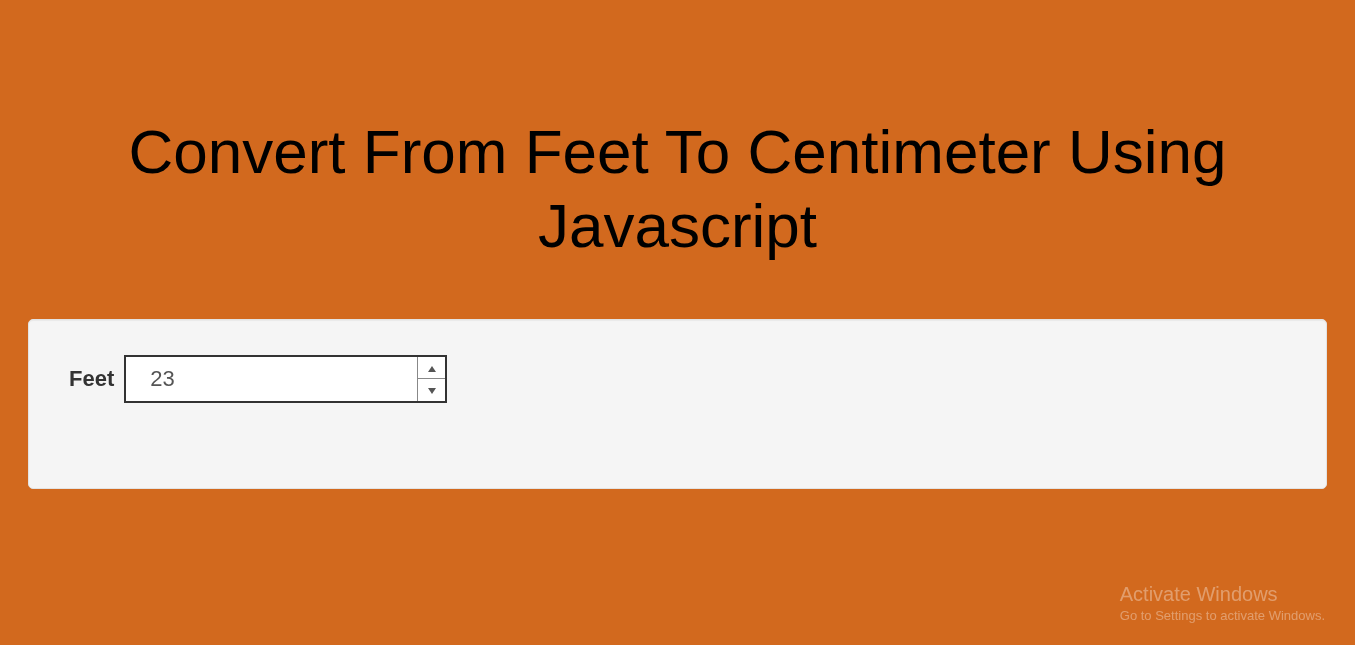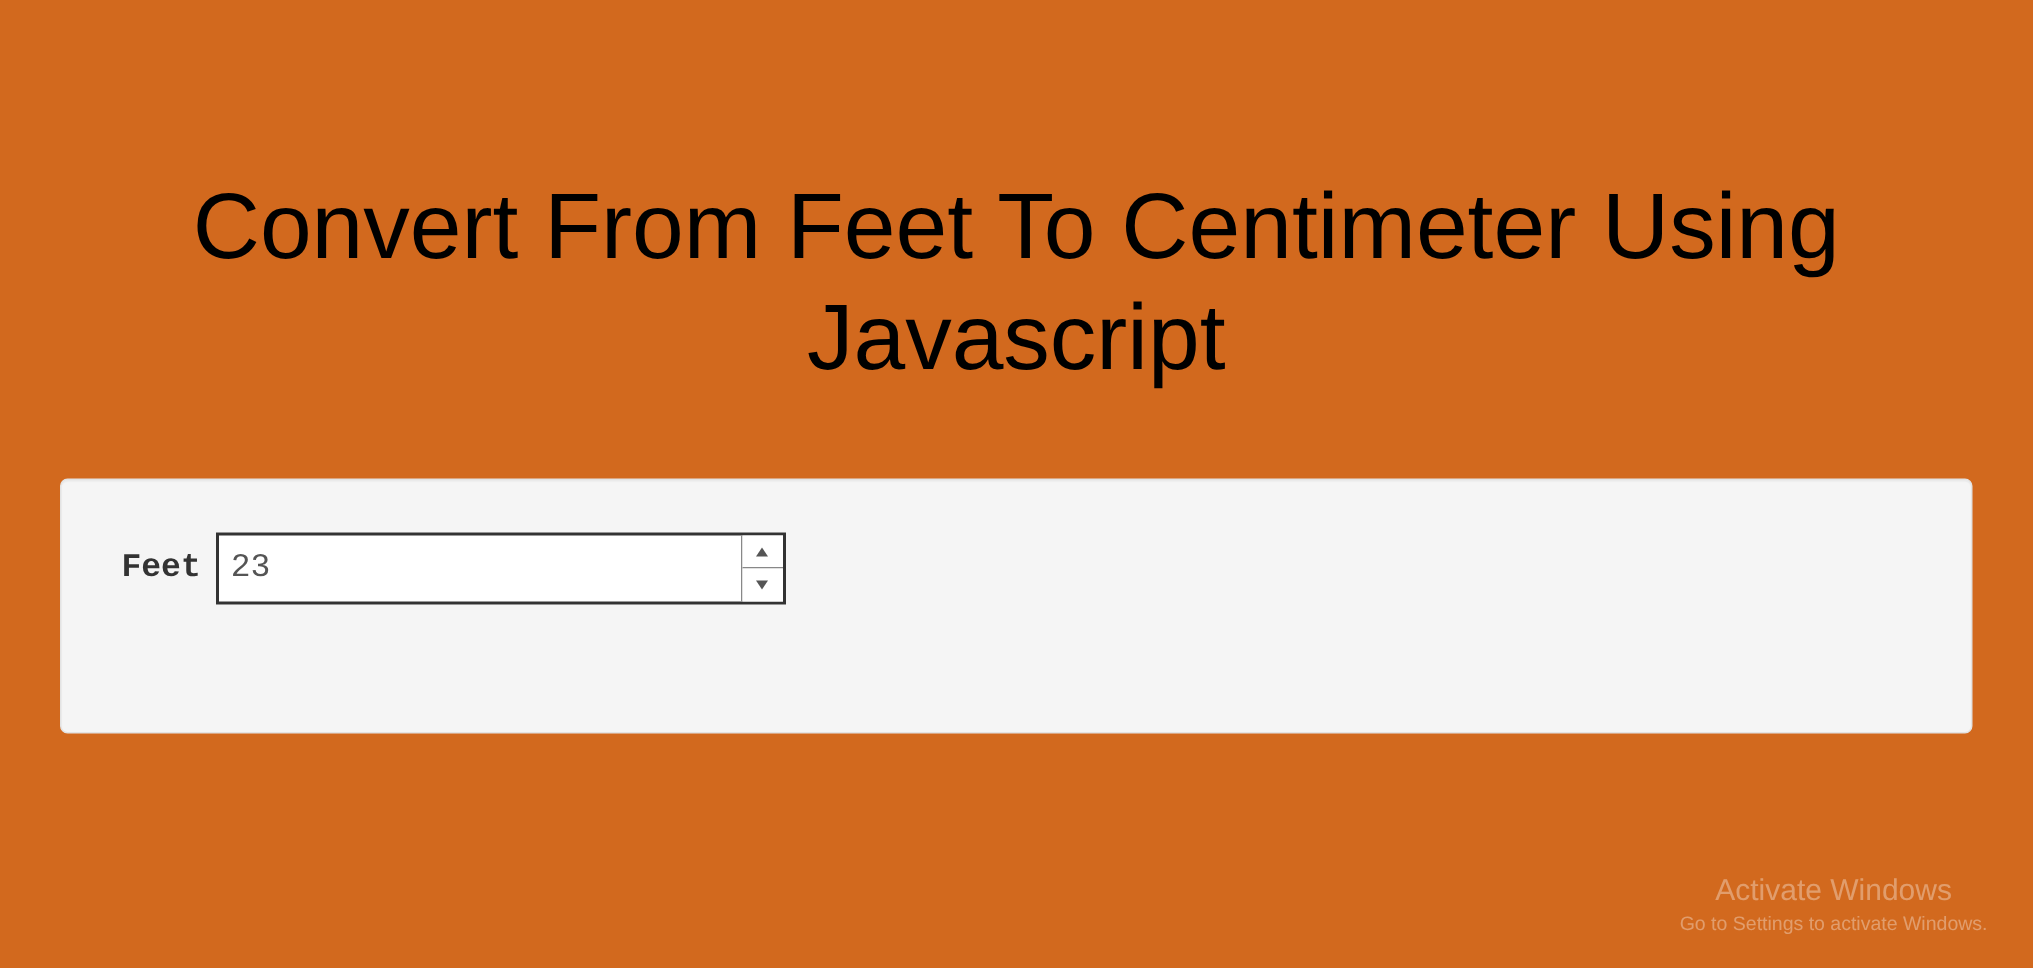--- a/index.html
+++ b/index.html
@@ -20,46 +20,45 @@
       font-size: 62px;
       font-weight: 500;
       text-align: center;
       padding: 115px 30px 55px 30px;
       line-height: 1.2;
     }
     .panel {
       background-color: #f5f5f5;
       border: 1px solid #e3e3e3;
       border-radius: 5px;
-      margin: 0 40px;
+      margin: 0 28px;
       padding: 35px 40px 55px 40px;
       box-shadow: inset 0 1px 1px rgba(0,0,0,0.05);
-      font-family: Liberation Mono, monospace;
     }
     .input-row {
       display: flex;
       align-items: center;
       gap: 10px;
       margin-bottom: 30px;
     }
     .input-label {
       font-weight: 700;
       font-size: 22px;
       color: #333333;
     }
     .number-input-wrapper {
       position: relative;
       display: inline-block;
     }
     .number-input {
-      width: 380px;
+      width: 323px;
       height: 48px;
       border: 2px solid #333333;
       font-size: 22px;
-      padding: 4px 42px 4px 8px;
+      padding: 4px 42px 4px 24px;
       font-family: inherit;
       color: #555555;
       outline: none;
       background: #ffffff;
     }
     .spinner {
       position: absolute;
       right: 2px;
       top: 2px;
       bottom: 2px;
@@ -87,21 +86,20 @@
     .result {
       font-size: 22px;
       color: #555555;
     }
     .watermark {
       position: absolute;
       bottom: 22px;
       right: 30px;
       color: rgba(255,255,255,0.35);
       font-family: "Segoe UI", sans-serif;
-      text-align: center;
     }
     .watermark-title {
       font-size: 20px;
       font-weight: 400;
       margin-bottom: 2px;
     }
     .watermark-sub {
       font-size: 13px;
     }
   </style>

